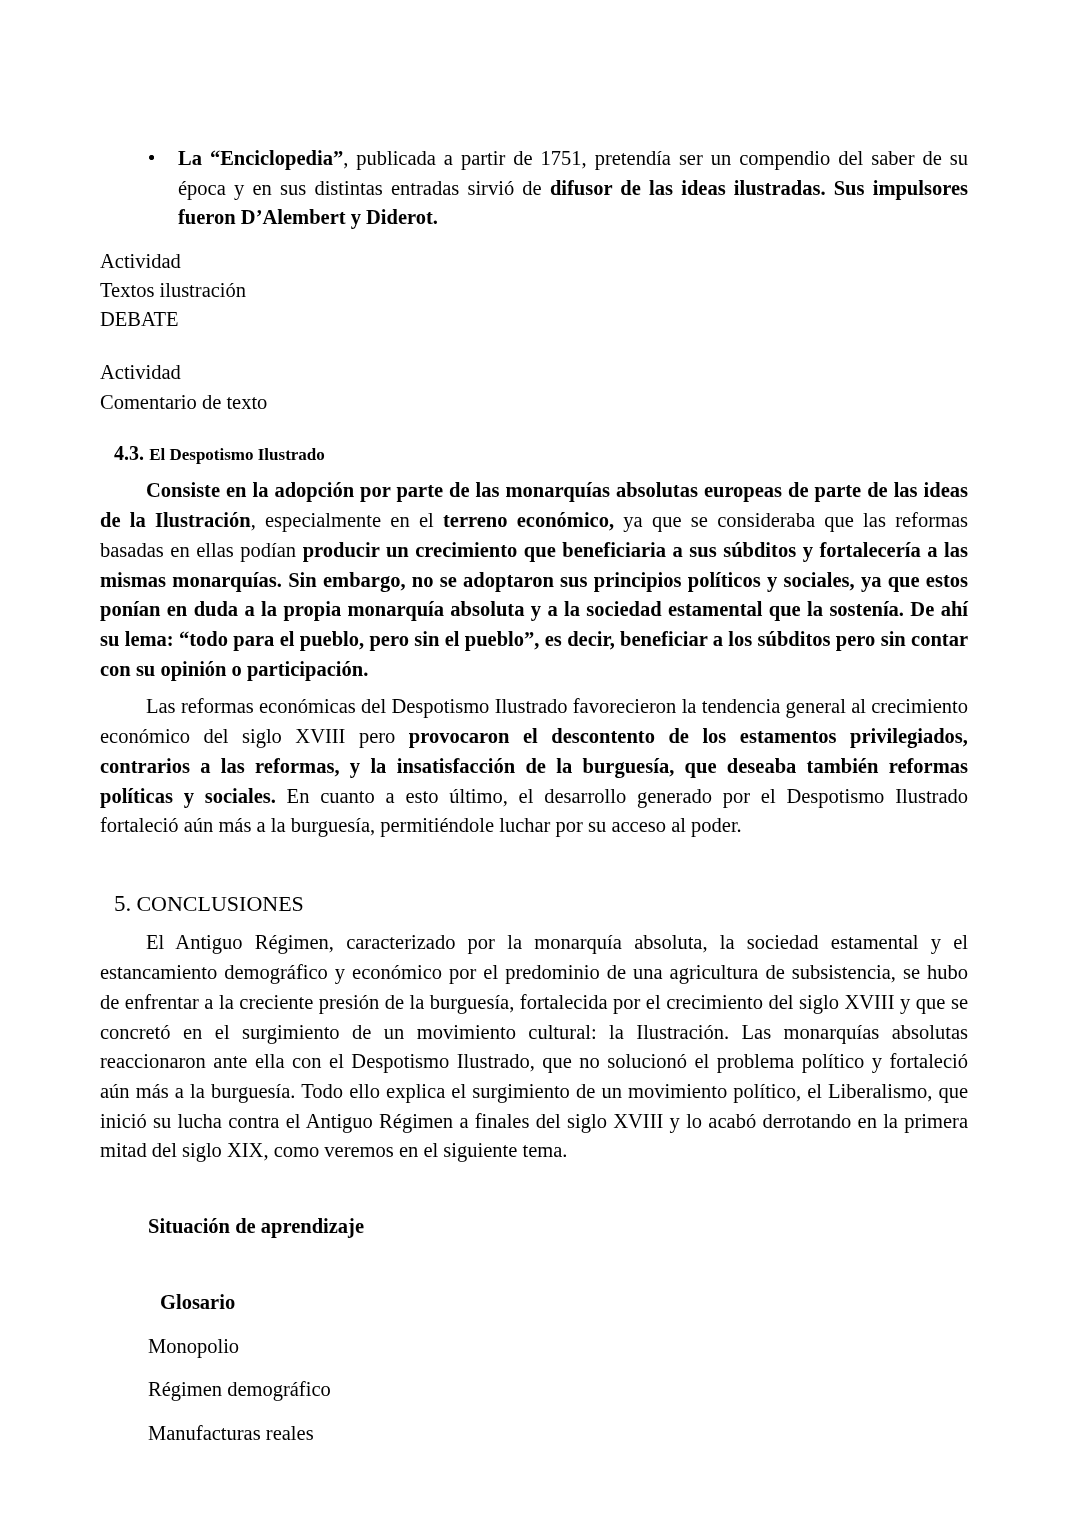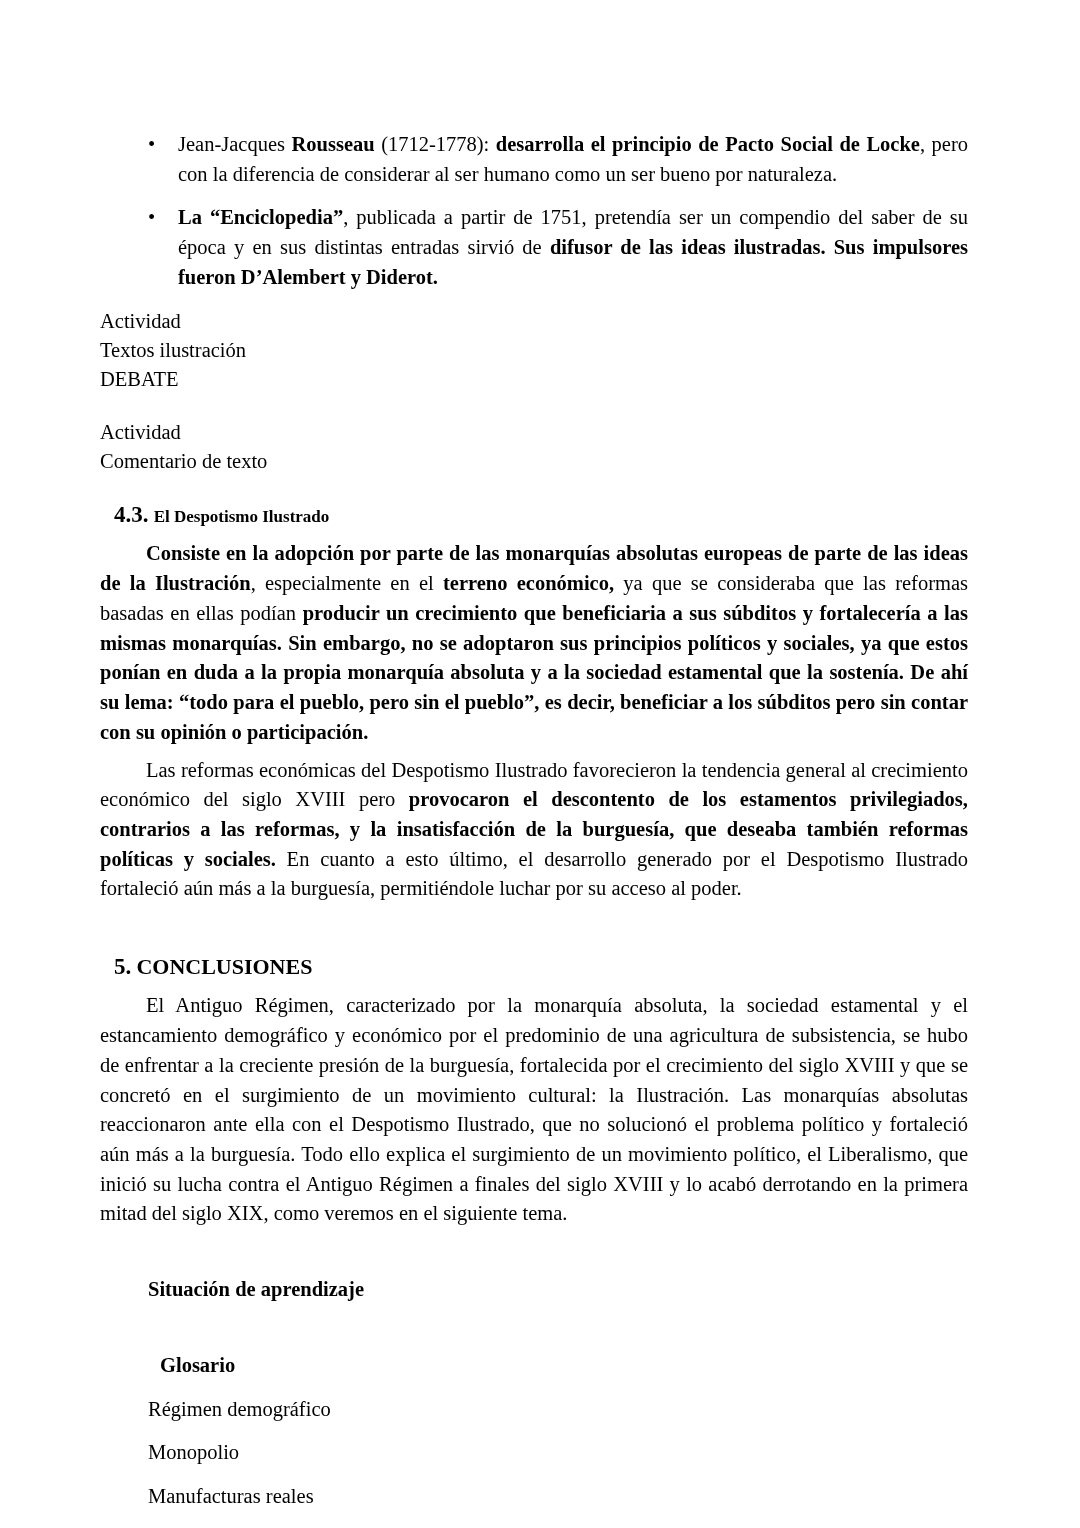--- a/index.html
+++ b/index.html
@@ -44,28 +44,28 @@
     line-height: 1.42;
   }
   .spacer-sm { height: 22px; }
   .spacer-md { height: 30px; }
   .spacer-lg { height: 44px; }
   .heading {
     margin: 0 0 2px 14px;
     font-weight: bold;
   }
   .heading .num {
-    font-size: 23px;
+    font-size: 20px;
   }
   .heading .txt {
     font-size: 17px;
   }
   .heading5 {
     margin: 0 0 4px 14px;
-    font-weight: bold;
+    font-weight: normal;
   }
   .heading5 .num { font-size: 23px; }
   .heading5 .txt { font-size: 22px; }
   p.body {
     margin: 8px 0 2px 0;
     text-align: justify;
     text-indent: 46px;
   }
   .sub-block {
     margin-left: 48px;
@@ -84,21 +84,20 @@
   }
 </style>
 </head>
 <body>
 
 <div class="page">
 
   <ul class="bullet-list">
     <li class="bullet-item">
       <span class="dot">•</span>
-      <span><span>Jean-Jacques </span><span class="b">Rousseau</span><span> (1712-1778): </span><span class="b">desarrolla el principio de Pacto Social de Locke</span><span>, pero con la diferencia de considerar al ser humano como un ser bueno por naturaleza.</span></span>
     </li>
     <li class="bullet-item">
       <span class="dot">•</span>
       <span><span class="b">La “Enciclopedia”</span><span>, publicada a partir de 1751, pretendía ser un compendio del saber de su época y en sus distintas entradas sirvió de </span><span class="b">difusor de las ideas ilustradas. Sus impulsores fueron D’Alembert y Diderot.</span></span>
     </li>
   </ul>
 
   <div class="tight-block">
     <div>Actividad</div>
     <div>Textos ilustración</div>
@@ -134,18 +133,18 @@
   <div class="spacer-lg"></div>
 
   <div class="sub-block">
     <div class="line bold">Situación de aprendizaje</div>
   </div>
 
   <div class="spacer-md"></div>
 
   <div class="sub-block glossary">
     <div class="title">Glosario</div>
+    <div class="term">Monopolio</div>
     <div class="term">Régimen demográfico</div>
-    <div class="term">Monopolio</div>
     <div class="term">Manufacturas reales</div>
   </div>
 
 </div>
 
 </body></html>

